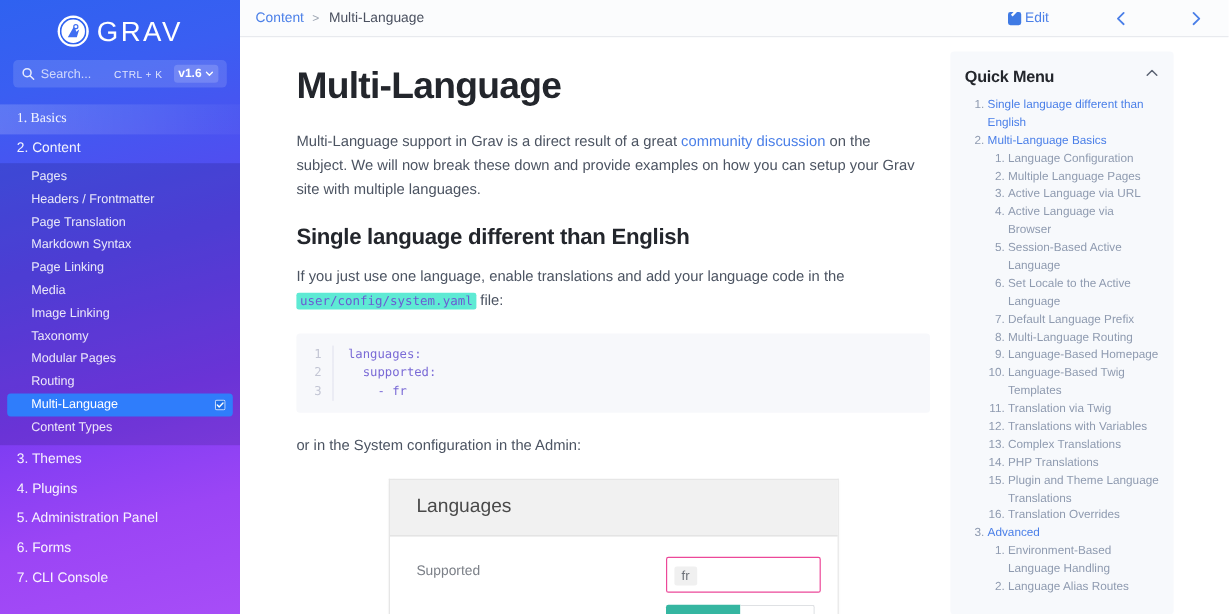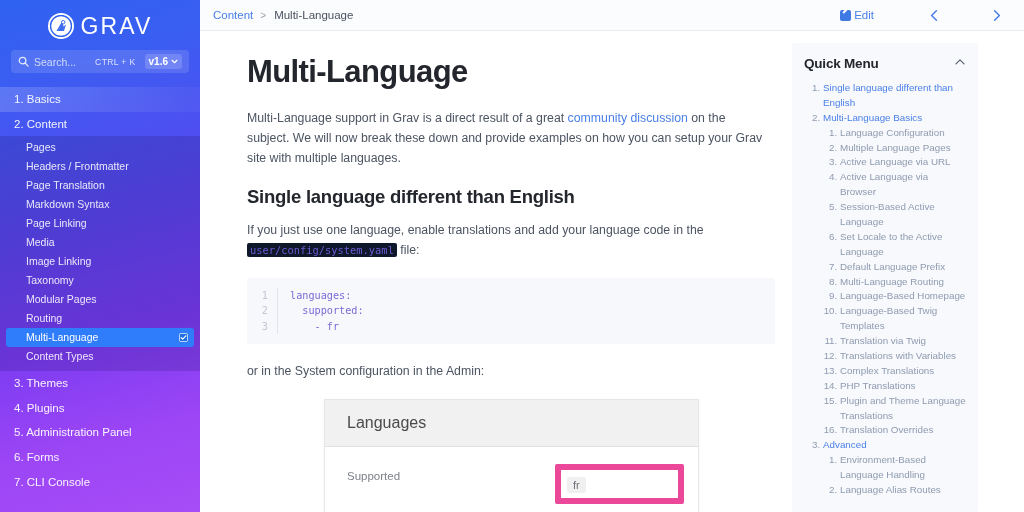--- a/index.html
+++ b/index.html
@@ -48,20 +48,21 @@
   }
   .chev-sm { width:7px; height:7px; display:block; }
 
   .nav { margin-top: 14px; }
   .nav-top {
     font-size: 11.5px; color: rgba(255,255,255,0.93);
     padding: 6px 0 6px 14px; line-height: 1.1;
   }
   .nav-top.active {
     background: linear-gradient(90deg, rgba(255,255,255,0.17), rgba(255,255,255,0.03));
+    font-family: Liberation Serif, serif;
   }
   .subnav { background: rgba(20,10,80,0.17); padding: 1px 0 5px 0; }
   .nav-sub {
     font-size: 10.5px; color: rgba(255,255,255,0.88);
     padding: 3.5px 10px 3.5px 26px; line-height: 1.15;
     display: flex; align-items: center; justify-content: space-between;
   }
   .nav-sub.selected {
     background: #2f7dfb; margin: 0 6px; border-radius: 3px;
     padding-left: 20px; padding-right: 6px; color: #fff;
@@ -101,21 +102,21 @@
     font-size: 12.3px; line-height: 1.62; color: #4c5462;
     width: 518px; margin-bottom: 17px;
   }
   p.body a { color: #4a7fe8; text-decoration: none; margin-top: 16px; }
   h2.sec-title {
     font-size: 18.5px; font-weight: bold; color: #23262c;
     letter-spacing: -0.25px; margin: 0 0 13px 0;
   }
   code.inline {
     font-family: "DejaVu Sans Mono", monospace; font-size: 10.4px;
-    color: #6b5bd2; background: #0f172a; border-radius: 2px; padding: 1px 3px;
+    color: #6b5bd2; background: #5eead4; border-radius: 2px; padding: 1px 3px;
   }
   .codeblock {
     width: 528px; background: #f7f8fb; border-radius: 3px;
     padding: 10px 0 10px 0; margin: 0 0 18px 0;
     font-family: "DejaVu Sans Mono", monospace; font-size: 10.2px;
   }
   .cb-line { display: flex; line-height: 1.52; }
   .cb-num { width: 30px; text-align: right; color: #c3c6d4; flex: 0 0 30px; padding-right: 9px; }
   .cb-code { color: #7a6ad6; border-left: 1px solid #e3e4ee; padding-left: 12px; white-space: pre; flex:1; }
 
@@ -125,21 +126,21 @@
     background: #ffffff; border: 1px solid #e6e6e6; border-bottom: none;
     box-shadow: 0 1px 3px rgba(0,0,0,0.05);
   }
   .shot-head {
     background: #f1f1f1; border-bottom: 1px solid #e0e0e0;
     padding: 14px 0 14px 22px; font-size: 16px; color: #4a4a4a;
   }
   .shot-row { display: flex; align-items: flex-start; padding: 17px 14px 0 22px; }
   .shot-label { font-size: 11.5px; color: #7c8088; padding-top: 6px; width: 208px; flex:0 0 208px; }
   .shot-field {
-    flex: 1; min-height: 26px; border: 6px solid #ec4899; border-radius: 2px;
+    flex: 1; min-height: 26px; border: 1px solid #ec4899; border-radius: 2px;
     background: #fff; padding: 5px 6px;
   }
   .tag-chip {
     display: inline-block; background: #f0f0f0; border-radius: 2px;
     font-size: 11px; color: #6d7178; padding: 2px 6px;
   }
   .shot-row2 { display: flex; padding: 10px 14px 0 230px; gap: 0; }
   .btn-teal { width: 62px; height: 12px; background: #35b6a1; border-radius: 2px 0 0 2px; }
   .btn-white { width: 62px; height: 12px; background: #fff; border: 1px solid #dfe1e4; border-left: none; border-radius: 0 2px 2px 0; }
 

